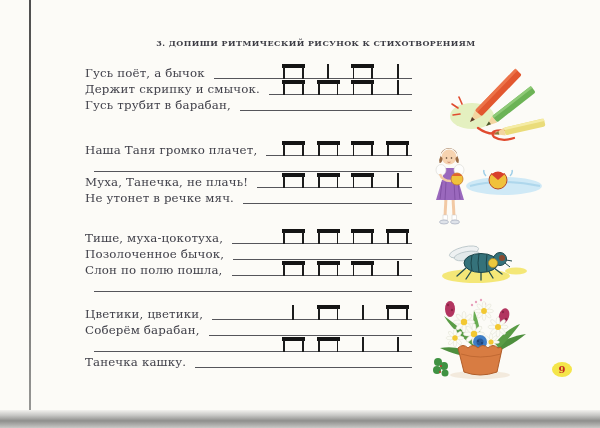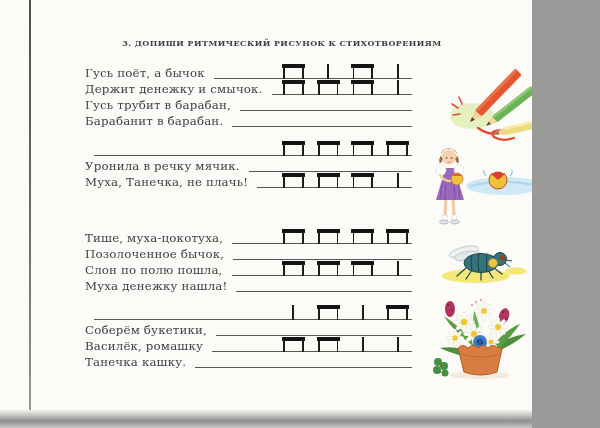--- a/index.html
+++ b/index.html
@@ -1,16 +1,16 @@
 <!DOCTYPE html>
 <html><head>
 <meta charset="utf-8">
 <style>
   html,body{margin:0;padding:0;background:#9a9a98;}
-  .page{position:relative;width:532px;height:428px;background:#fcfbf7;overflow:hidden;
+  .page{position:relative;width:600px;height:428px;background:#fcfbf7;overflow:hidden;
         font-family:"DejaVu Serif","Liberation Serif",serif;}
   .margin-line{position:absolute;left:29px;top:0;width:2px;height:412px;
         background:linear-gradient(180deg,#4f4f4f 0%,#6e6e6e 60%,#979795 100%);}
   .title{position:absolute;top:38px;left:36px;right:4px;text-align:center;
         font-size:8px;font-weight:bold;letter-spacing:.45px;color:#3c3c44;}
   .stanza{position:absolute;left:85px;width:327px;}
   .s1{top:63px}.s2{top:140px}.s3{top:228px}.s4{top:304px}
   .poem-row{display:flex;height:16px;position:relative;}
   .poem-line{align-self:flex-end;font-size:11.8px;line-height:13px;color:#41414a;
         letter-spacing:.15px;white-space:nowrap;transform:translateY(1px);}
@@ -63,21 +63,21 @@
                 <i class="stem a"></i>
                 <i class="stem b"></i>
               </span>
             </span>
             <span class="slot">
               <span class="glyph quarter"></span>
             </span>
           </span>
         </div>
         <div class="poem-row">
-          <span class="poem-line">Держит денежку и смычок.</span>
+          <span class="poem-line">Держит скрипку и смычок.</span>
           <span class="answer-line"></span>
           <span class="rhythm-row">
             <span class="slot">
               <span class="glyph pair">
                 <i class="beam"></i>
                 <i class="stem a"></i>
                 <i class="stem b"></i>
               </span>
             </span>
             <span class="slot">
@@ -94,63 +94,59 @@
                 <i class="stem b"></i>
               </span>
             </span>
             <span class="slot">
               <span class="glyph quarter"></span>
             </span>
           </span>
         </div>
         <div class="poem-row">
           <span class="poem-line">Гусь трубит в барабан,</span>
-          <span class="answer-line"></span>
-        </div>
-        <div class="poem-row">
-          <span class="poem-line">Барабанит в барабан.</span>
           <span class="answer-line"></span>
         </div>
       </div>
       <div class="stanza s2">
         <div class="poem-row">
-          <span class="answer-line"></span>
-          <span class="rhythm-row">
-            <span class="slot">
-              <span class="glyph pair">
-                <i class="beam"></i>
-                <i class="stem a"></i>
-                <i class="stem b"></i>
-              </span>
-            </span>
-            <span class="slot">
-              <span class="glyph pair">
-                <i class="beam"></i>
-                <i class="stem a"></i>
-                <i class="stem b"></i>
-              </span>
-            </span>
-            <span class="slot">
-              <span class="glyph pair">
-                <i class="beam"></i>
-                <i class="stem a"></i>
-                <i class="stem b"></i>
-              </span>
-            </span>
-            <span class="slot">
-              <span class="glyph pair">
-                <i class="beam"></i>
-                <i class="stem a"></i>
-                <i class="stem b"></i>
-              </span>
-            </span>
-          </span>
-        </div>
-        <div class="poem-row">
-          <span class="poem-line">Уронила в речку мячик.</span>
+          <span class="poem-line">Наша Таня громко плачет,</span>
+          <span class="answer-line"></span>
+          <span class="rhythm-row">
+            <span class="slot">
+              <span class="glyph pair">
+                <i class="beam"></i>
+                <i class="stem a"></i>
+                <i class="stem b"></i>
+              </span>
+            </span>
+            <span class="slot">
+              <span class="glyph pair">
+                <i class="beam"></i>
+                <i class="stem a"></i>
+                <i class="stem b"></i>
+              </span>
+            </span>
+            <span class="slot">
+              <span class="glyph pair">
+                <i class="beam"></i>
+                <i class="stem a"></i>
+                <i class="stem b"></i>
+              </span>
+            </span>
+            <span class="slot">
+              <span class="glyph pair">
+                <i class="beam"></i>
+                <i class="stem a"></i>
+                <i class="stem b"></i>
+              </span>
+            </span>
+          </span>
+        </div>
+        <div class="poem-row">
           <span class="answer-line"></span>
         </div>
         <div class="poem-row">
           <span class="poem-line">Муха, Танечка, не плачь!</span>
           <span class="answer-line"></span>
           <span class="rhythm-row">
             <span class="slot">
               <span class="glyph pair">
                 <i class="beam"></i>
                 <i class="stem a"></i>
@@ -168,20 +164,24 @@
               <span class="glyph pair">
                 <i class="beam"></i>
                 <i class="stem a"></i>
                 <i class="stem b"></i>
               </span>
             </span>
             <span class="slot">
               <span class="glyph quarter"></span>
             </span>
           </span>
+        </div>
+        <div class="poem-row">
+          <span class="poem-line">Не утонет в речке мяч.</span>
+          <span class="answer-line"></span>
         </div>
       </div>
       <div class="stanza s3">
         <div class="poem-row">
           <span class="poem-line">Тише, муха-цокотуха,</span>
           <span class="answer-line"></span>
           <span class="rhythm-row">
             <span class="slot">
               <span class="glyph pair">
                 <i class="beam"></i>
@@ -240,56 +240,55 @@
                 <i class="stem a"></i>
                 <i class="stem b"></i>
               </span>
             </span>
             <span class="slot">
               <span class="glyph quarter"></span>
             </span>
           </span>
         </div>
         <div class="poem-row">
-          <span class="poem-line">Муха денежку нашла!</span>
           <span class="answer-line"></span>
         </div>
       </div>
       <div class="stanza s4">
         <div class="poem-row">
-          <span class="answer-line"></span>
-          <span class="rhythm-row">
-            <span class="slot">
-              <span class="glyph quarter"></span>
-            </span>
-            <span class="slot">
-              <span class="glyph pair">
-                <i class="beam"></i>
-                <i class="stem a"></i>
-                <i class="stem b"></i>
-              </span>
-            </span>
-            <span class="slot">
-              <span class="glyph quarter"></span>
-            </span>
-            <span class="slot">
-              <span class="glyph pair">
-                <i class="beam"></i>
-                <i class="stem a"></i>
-                <i class="stem b"></i>
-              </span>
-            </span>
-          </span>
-        </div>
-        <div class="poem-row">
-          <span class="poem-line">Соберём букетики,</span>
-          <span class="answer-line"></span>
-        </div>
-        <div class="poem-row">
-          <span class="poem-line">Василёк, ромашку</span>
+          <span class="poem-line">Цветики, цветики,</span>
+          <span class="answer-line"></span>
+          <span class="rhythm-row">
+            <span class="slot">
+              <span class="glyph quarter"></span>
+            </span>
+            <span class="slot">
+              <span class="glyph pair">
+                <i class="beam"></i>
+                <i class="stem a"></i>
+                <i class="stem b"></i>
+              </span>
+            </span>
+            <span class="slot">
+              <span class="glyph quarter"></span>
+            </span>
+            <span class="slot">
+              <span class="glyph pair">
+                <i class="beam"></i>
+                <i class="stem a"></i>
+                <i class="stem b"></i>
+              </span>
+            </span>
+          </span>
+        </div>
+        <div class="poem-row">
+          <span class="poem-line">Соберём барабан,</span>
+          <span class="answer-line"></span>
+        </div>
+        <div class="poem-row">
           <span class="answer-line"></span>
           <span class="rhythm-row">
             <span class="slot">
               <span class="glyph pair">
                 <i class="beam"></i>
                 <i class="stem a"></i>
                 <i class="stem b"></i>
               </span>
             </span>
             <span class="slot">

